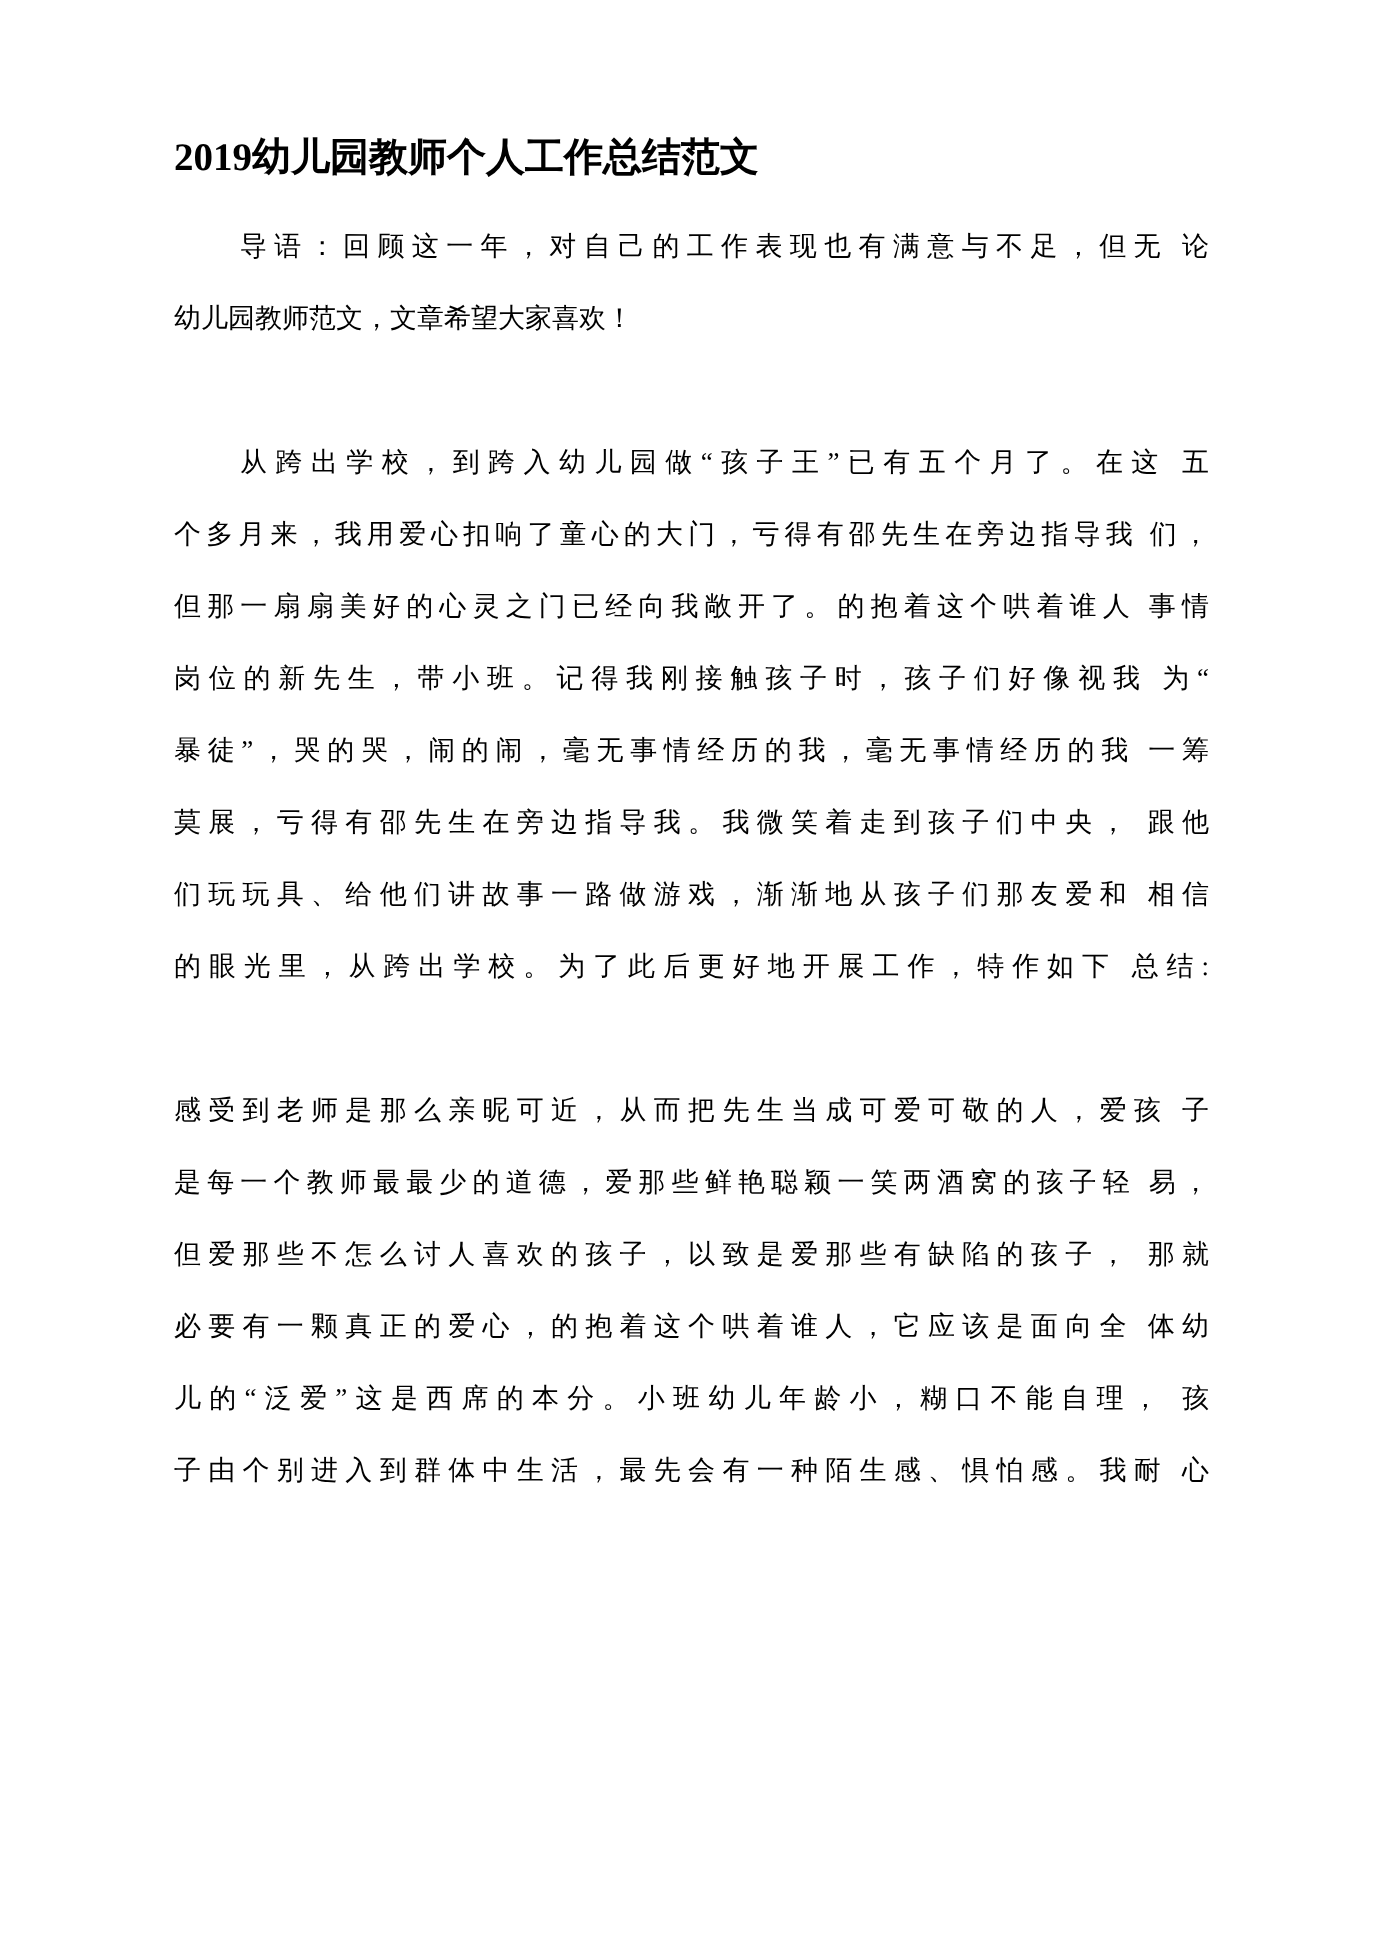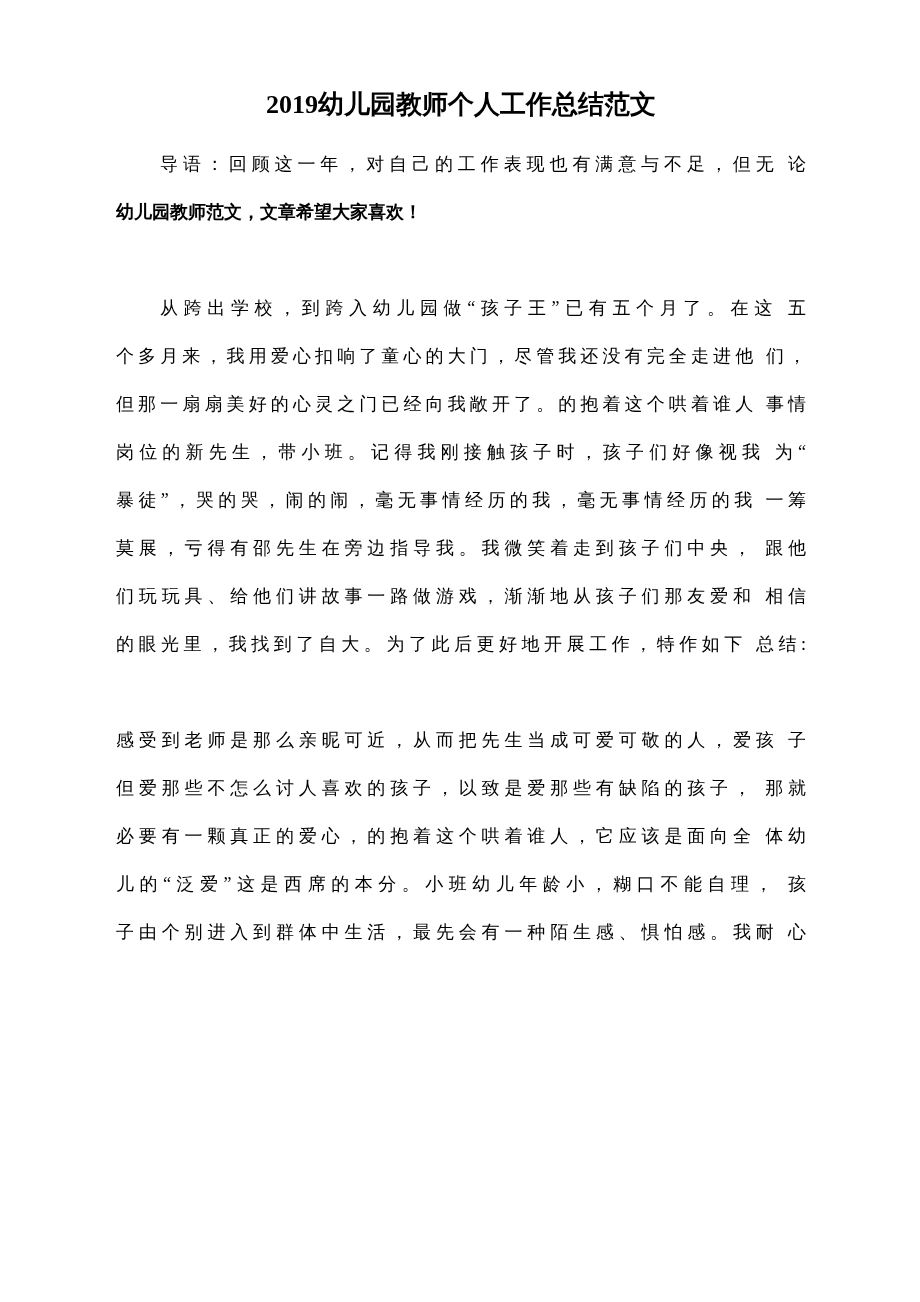--- a/index.html
+++ b/index.html
@@ -14,21 +14,20 @@
     box-sizing: border-box;
     background: #ffffff;
     color: #000000;
     padding: 88px 114px 0 116px;
     overflow: hidden;
     font-family: "Liberation Serif", "DejaVu Serif", serif;
   }
   .title {
     font-size: 26px;
     font-weight: bold;
-    text-align: center;
     margin: 0 0 18px 0;
     line-height: 34px;
   }
   .doc-body {
     font-size: 18px;
     line-height: 48px;
   }
   .paragraph {
     margin: 0 0 48px 0;
   }
@@ -37,44 +36,44 @@
     text-align-last: justify;
     height: 48px;
     overflow: hidden;
   }
   .line.indent {
     text-indent: 44px;
   }
   .line.short {
     text-align: left;
     text-align-last: left;
-    font-weight: bold;
   }
 </style>
 </head>
 <body>
 
 <div class="page">
   <h1 class="title">2019幼儿园教师个人工作总结范文</h1>
   <div class="doc-body">
       <div class="paragraph">
         <div class="line indent">导语：回顾这一年，对自己的工作表现也有满意与不足，但无 论</div>
         <div class="line short">幼儿园教师范文，文章希望大家喜欢！</div>
       </div>
       <div class="paragraph">
         <div class="line indent">从跨出学校，到跨入幼儿园做“孩子王”已有五个月了。在这 五</div>
-        <div class="line">个多月来，我用爱心扣响了童心的大门，尽管我还没有完全走进他 们，</div>
+        <div class="line">个多月来，我用爱心扣响了童心的大门，亏得有邵先生在旁边指导我 们，</div>
         <div class="line">但那一扇扇美好的心灵之门已经向我敞开了。的抱着这个哄着谁人 事情</div>
         <div class="line">岗位的新先生，带小班。记得我刚接触孩子时，孩子们好像视我 为“</div>
         <div class="line">暴徒”，哭的哭，闹的闹，毫无事情经历的我，毫无事情经历的我 一筹</div>
         <div class="line">莫展，亏得有邵先生在旁边指导我。我微笑着走到孩子们中央， 跟他</div>
         <div class="line">们玩玩具、给他们讲故事一路做游戏，渐渐地从孩子们那友爱和 相信</div>
-        <div class="line">的眼光里，我找到了自大。为了此后更好地开展工作，特作如下 总结:</div>
+        <div class="line">的眼光里，从跨出学校。为了此后更好地开展工作，特作如下 总结:</div>
       </div>
       <div class="paragraph">
         <div class="line">感受到老师是那么亲昵可近，从而把先生当成可爱可敬的人，爱孩 子</div>
+        <div class="line">是每一个教师最最少的道德，爱那些鲜艳聪颖一笑两酒窝的孩子轻 易，</div>
         <div class="line">但爱那些不怎么讨人喜欢的孩子，以致是爱那些有缺陷的孩子， 那就</div>
         <div class="line">必要有一颗真正的爱心，的抱着这个哄着谁人，它应该是面向全 体幼</div>
         <div class="line">儿的“泛爱”这是西席的本分。小班幼儿年龄小，糊口不能自理， 孩</div>
         <div class="line">子由个别进入到群体中生活，最先会有一种陌生感、惧怕感。我耐 心</div>
       </div>
     </div>
 </div>
 
 </body></html>

